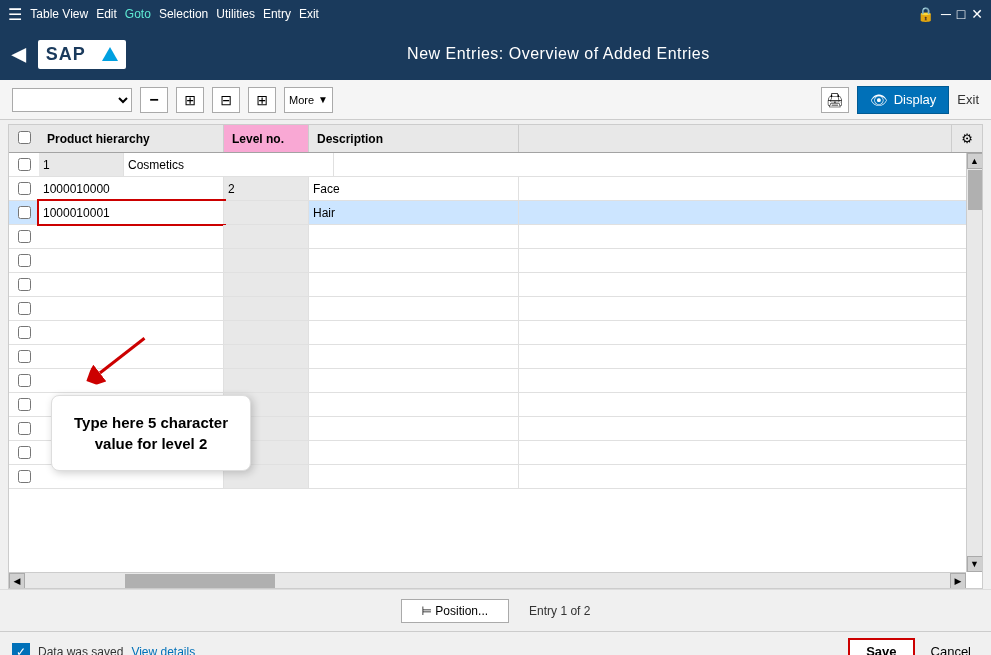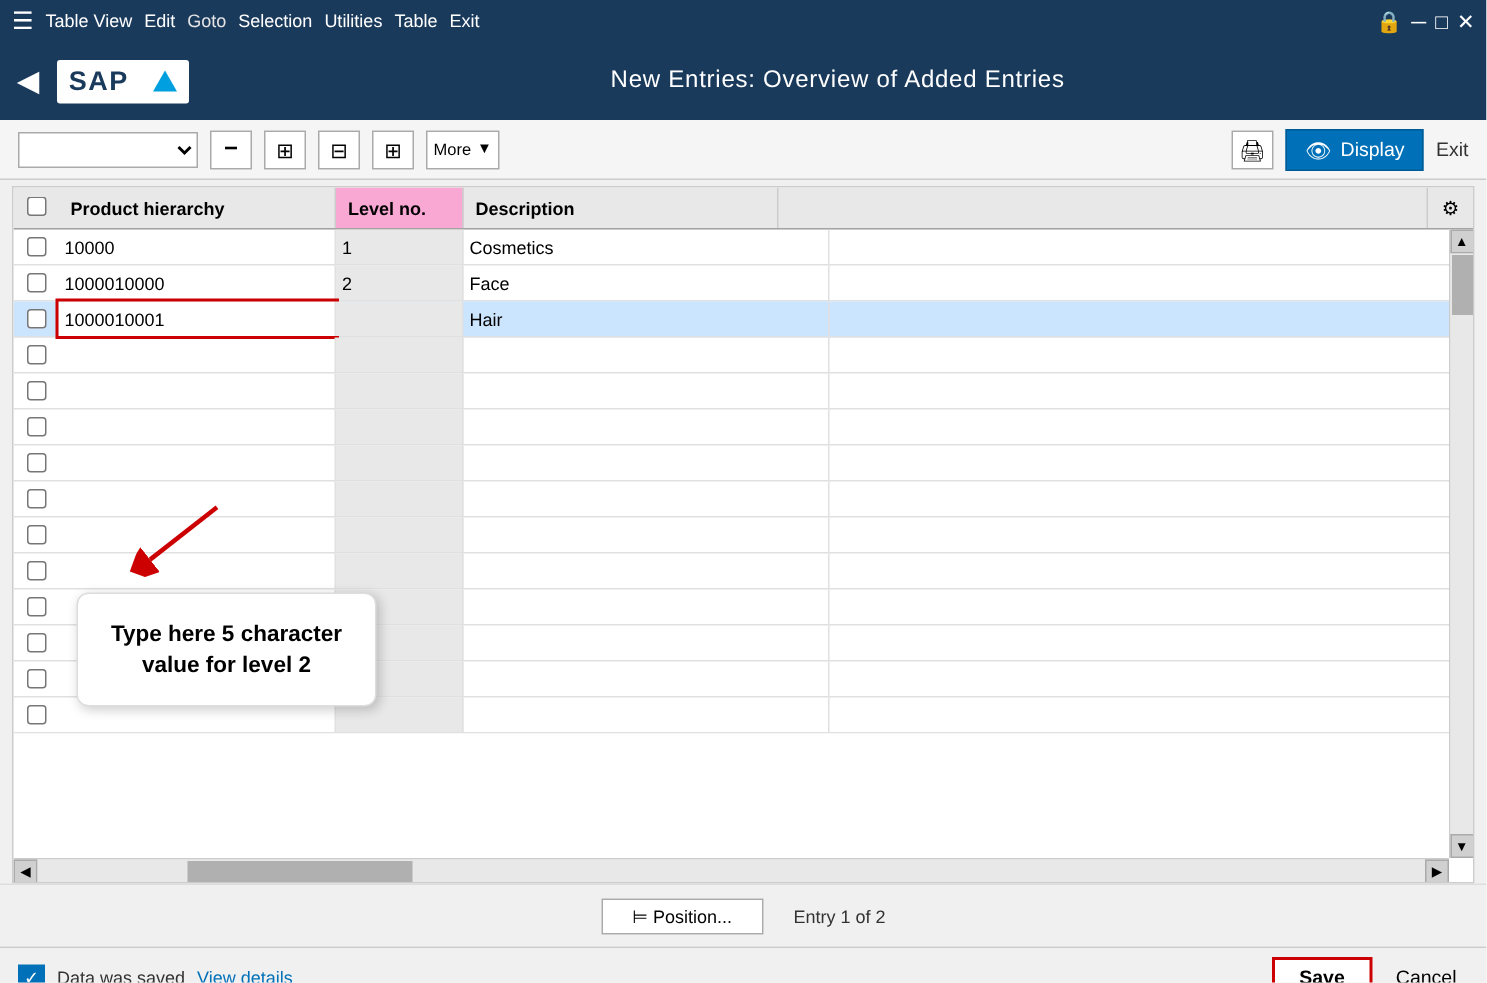--- a/index.html
+++ b/index.html
@@ -116,21 +116,21 @@
     .table-row {
       display: flex;
       align-items: center;
       height: 24px;
       border-bottom: 1px solid #e0e0e0;
     }
     .row-checkbox { width: 30px; text-align: center; flex-shrink: 0; display: flex; align-items: center; justify-content: center; }
     .row-cell { padding: 0 4px; font-size: 12px; height: 100%; display: flex; align-items: center; border-right: 1px solid #e0e0e0; overflow: hidden; }
     .cell-product { width: 185px; flex-shrink: 0; }
     .cell-level { width: 85px; flex-shrink: 0; }
-    .cell-desc { width: 244px; flex-shrink: 0; }
+    .cell-desc { width: 210px; flex-shrink: 0; }
     .cell-rest { flex: 1; }
 
     .row-active .cell-product { outline: 2px solid #cc0000; background: #fff8f8; }
     .row-highlighted { background: #cce5ff !important; }
     .row-highlighted .cell-desc { background: #cce5ff; }
 
     
     .cell-input {
       border: none;
       outline: none;
@@ -273,24 +273,24 @@
     }
   </style>
 </head>
 <body>
 
 <div class="title-bar">
   <div class="title-bar-left">
     <span style="cursor:pointer;font-size:16px;">☰</span>
     <span class="menu-item" style="color:white;">Table View</span>
     <span class="menu-item" style="color:white;">Edit</span>
-    <span class="menu-item" style="color:#e5e5e5;text-align:right;">Goto</span>
+    <span class="menu-item" style="color:#5eead4;text-align:right;">Goto</span>
     <span class="menu-item" style="color:white;">Selection</span>
     <span class="menu-item" style="color:white;">Utilities</span>
-    <span class="menu-item" style="color:white;">Table</span>
+    <span class="menu-item" style="color:white;">Entry</span>
     <span class="menu-item" style="color:white;">Exit</span>
   </div>
   <div class="title-bar-right">
     <span style="font-size:14px;">🔒</span>
     <span style="cursor:pointer;font-size:14px;">─</span>
     <span style="cursor:pointer;font-size:14px;">□</span>
     <span style="cursor:pointer;font-size:14px;">✕</span>
   </div>
 </div>
 
@@ -347,23 +347,20 @@
       <div class="th-col th-description">Description</div>
       <div class="th-col th-rest"></div>
       <div class="th-settings">⚙</div>
     </div>
 
     <div class="table-body" id="table-body">
     <div class="table-row">
           <div class="row-checkbox">
             <input type="checkbox" style="">
           </div>
-          <div class="row-cell cell-product">
-            <input type="text" class="cell-input" value="10000" style="">
-          </div>
           <div class="row-cell cell-level" style="background: rgb(232, 232, 232);">1</div>
           <div class="row-cell cell-desc">
             <input type="text" class="cell-input" value="Cosmetics" style="">
           </div>
           <div class="row-cell cell-rest"></div>
         </div>
         <div class="table-row">
           <div class="row-checkbox">
             <input type="checkbox" style="">
           </div>

